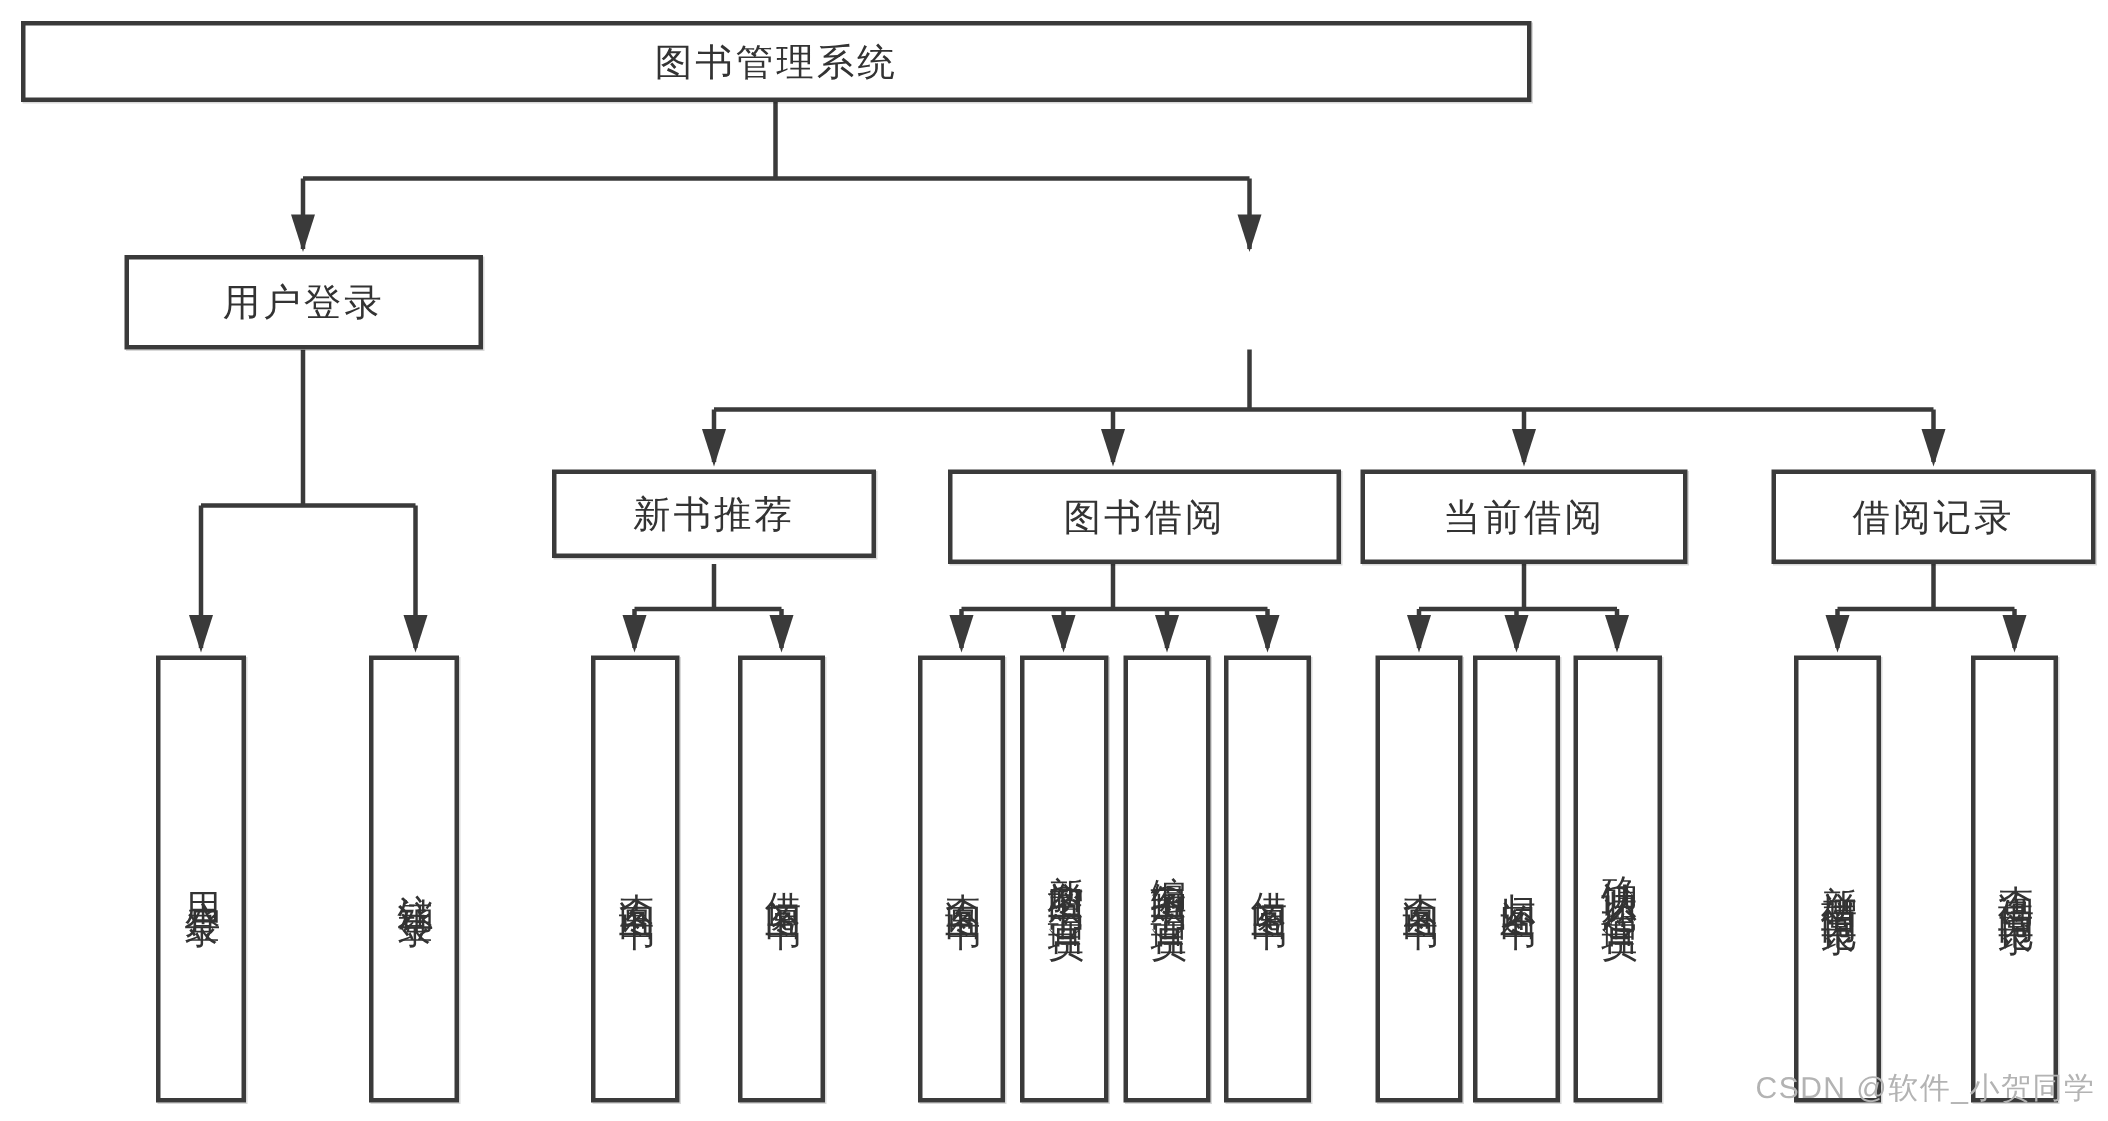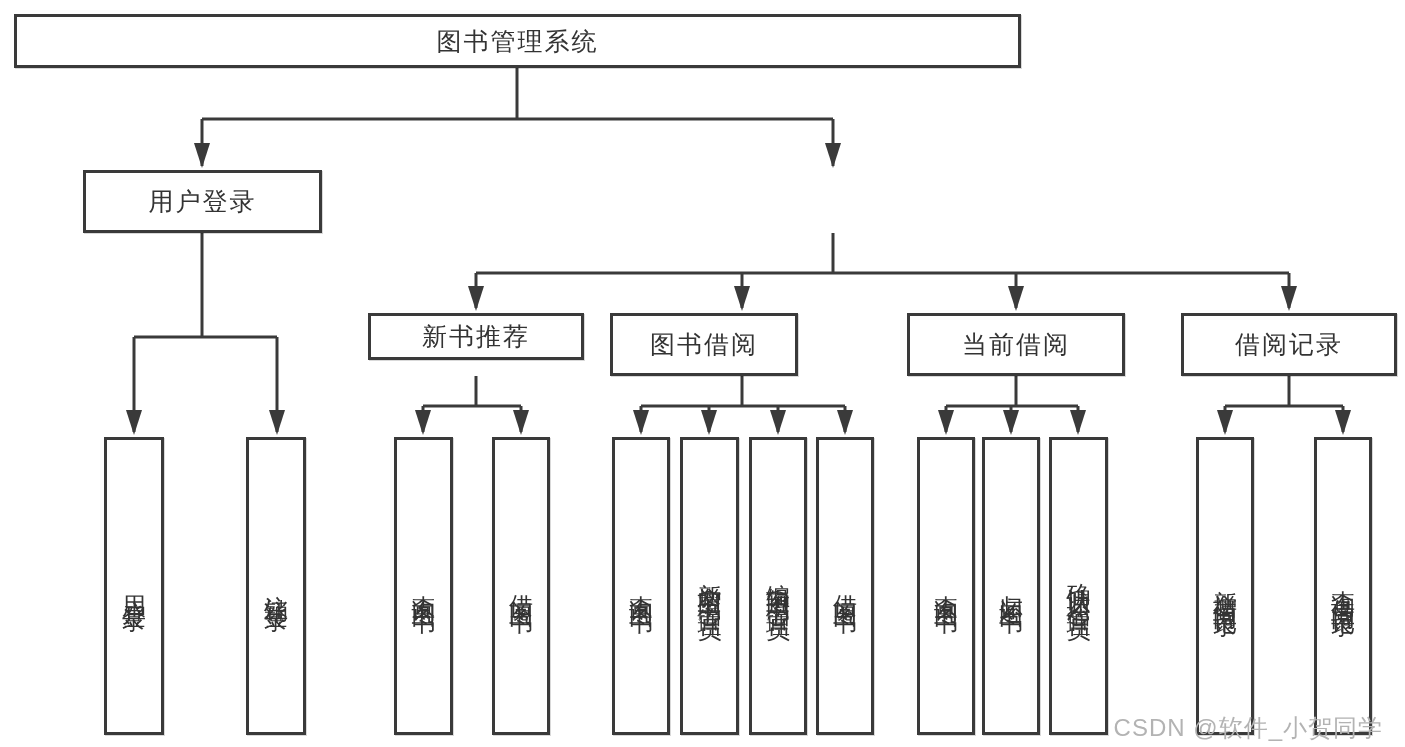--- a/index.html
+++ b/index.html
@@ -42,41 +42,41 @@
     font-size:24px;
     letter-spacing:5px;
     line-height:1;
     color:var(--text);
     white-space:nowrap;
   }
   
   .n-root{left:14px;top:14px;width:1007px;height:54px;}
   .n-user-login{left:83px;top:170px;width:239px;height:63px;}
   .n-book-mgmt{left:714px;top:170px;width:238px;height:63px;}
-  .n-new-book{left:368px;top:313px;width:216px;height:47px;}
-  .n-book-borrow{left:610px;top:313px;width:188px;height:63px;font-family:Liberation Mono, monospace;}
+  .n-new-book{left:368px;top:313px;width:216px;height:59px;}
+  .n-book-borrow{left:632px;top:313px;width:262px;height:63px;font-family:Liberation Mono, monospace;}
   .n-current-borrow{left:907px;top:313px;width:218px;height:63px;text-align:right;}
   .n-borrow-record{left:1181px;top:313px;width:216px;height:63px;text-align:right;}
   .l-user-login{left:104px;width:60px;}
   .l-logout{left:246px;width:60px;}
   .l-nb-query{left:394px;width:59px;}
   .l-nb-borrow{left:492px;width:58px;}
   .l-bb-query{left:612px;width:58px;}
   .l-bb-add{left:680px;width:59px;}
   .l-bb-edit{left:749px;width:58px;}
   .l-bb-borrow{left:816px;width:58px;}
   .l-cb-query{left:917px;width:58px;}
   .l-cb-return{left:982px;width:58px;}
   .l-cb-confirm{left:1049px;width:59px;}
   .l-br-add{left:1196px;width:58px;}
   .l-br-query{left:1314px;width:58px;}
   .watermark{
     position:absolute;
-    right:22px;top:712px;
-    font-size:24px;
+    right:8px;top:712px;
+    font-size:20px;
     color:var(--wm);
     letter-spacing:1px;
     z-index:5;
     white-space:nowrap;
   }
 </style>
 </head>
 <body>
 
 <div id="canvas">

